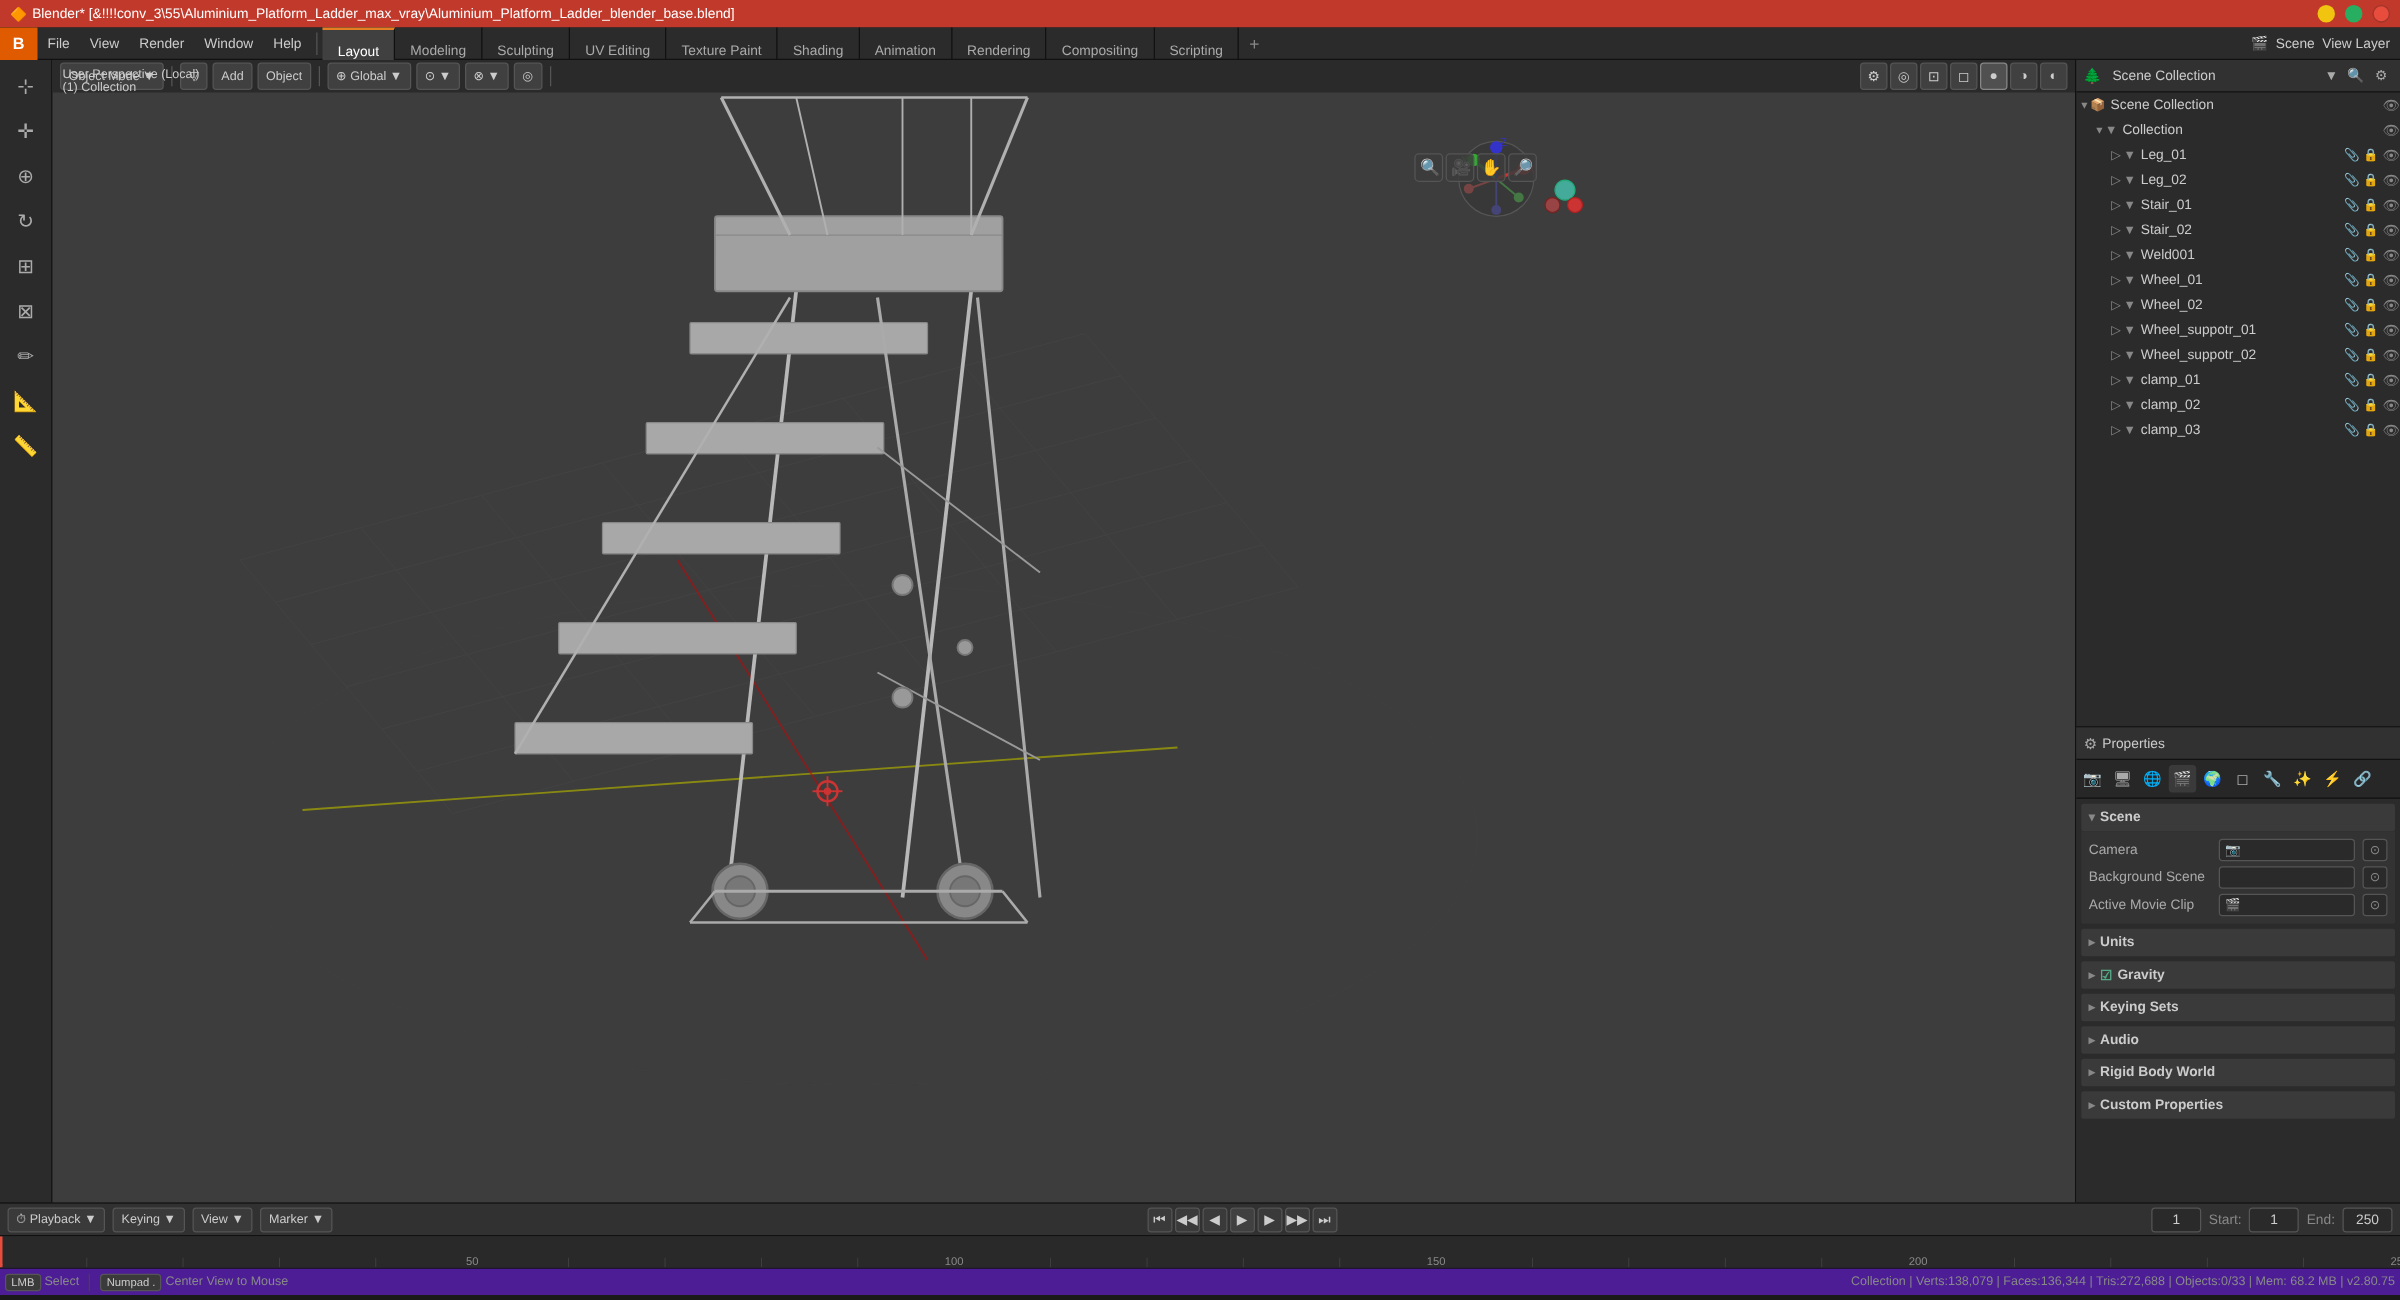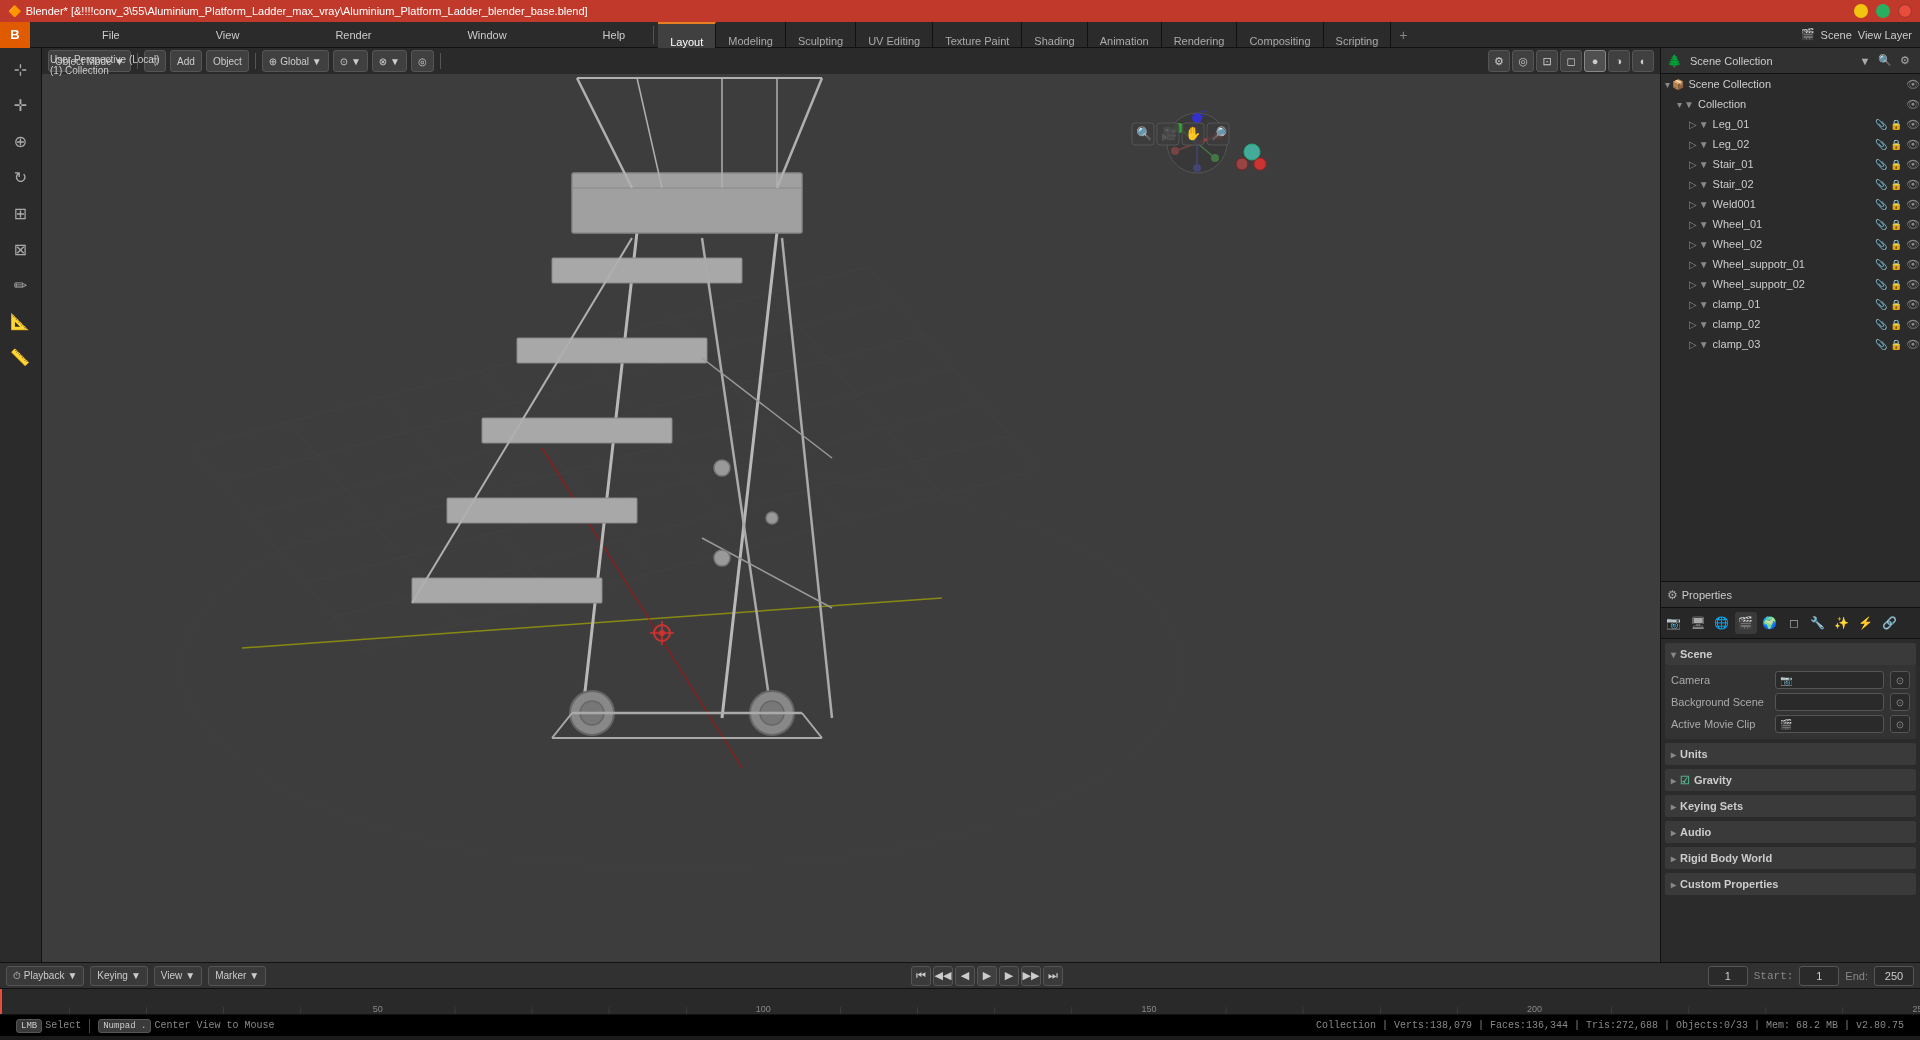--- a/index.html
+++ b/index.html
@@ -51,28 +51,27 @@
       background: #e05a00;
       display: flex;
       align-items: center;
       justify-content: center;
       color: #fff;
       font-weight: bold;
       font-size: 13px;
       flex-shrink: 0;
     }
     .menu-item {
-      padding: 0 24px;
+      padding: 0 8px;
       height: 26px;
       display: flex;
       align-items: center;
       cursor: pointer;
       font-size: 11px;
       color: #ccc;
-      margin-left: 48px;
     }
 
     
     #workspaces {
       flex: 1;
       display: flex;
       align-items: stretch;
       height: 26px;
     }
     .ws-tab {
@@ -381,29 +380,28 @@
       position: absolute;
       top: 0;
       bottom: 0;
       width: 2px;
       background: #e74c3c;
     }
 
     
     #statusbar {
       height: 22px;
-      background: #000000;
-      display: flex;
-      align-items: center;
-      padding: 0 16px;
+      background: #4c1d95;
+      display: flex;
+      align-items: center;
+      padding: 0 4px;
       gap: 8px;
       border-top: 1px solid #111;
       color: #888;
       font-size: 10px;
-      font-family: Liberation Mono, monospace;
     }
     .status-item { display: flex; align-items: center; gap: 3px; }
     .status-sep { width: 1px; height: 14px; background: #444; }
     .status-key {
       background: #3a3a3a;
       border: 1px solid #555;
       border-radius: 3px;
       padding: 0 4px;
       height: 14px;
       display: flex; align-items: center;
@@ -931,21 +929,21 @@
         <div class="tl-ctrl">▶▶</div>
         <div class="tl-ctrl">⏭</div>
       </div>
 
       <div class="tl-spacer"></div>
 
       <div style="display:flex;align-items:center;gap:6px;font-size:11px;">
         <div style="width:40px;height:20px;background:#2a2a2a;border:1px solid #555;border-radius:3px;display:flex;align-items:center;justify-content:center;cursor:pointer;">
           <span>1</span>
         </div>
-        <span style="color:#888;font-family:Liberation Mono, monospace;">Start:</span>
+        <span style="color:#888;">Start:</span>
         <div style="width:40px;height:20px;background:#2a2a2a;border:1px solid #555;border-radius:3px;display:flex;align-items:center;justify-content:center;cursor:pointer;">
           <span>1</span>
         </div>
         <span style="color:#888;">End:</span>
         <div style="width:40px;height:20px;background:#2a2a2a;border:1px solid #555;border-radius:3px;display:flex;align-items:center;justify-content:center;cursor:pointer;">
           <span>250</span>
         </div>
       </div>
     </div>
 

